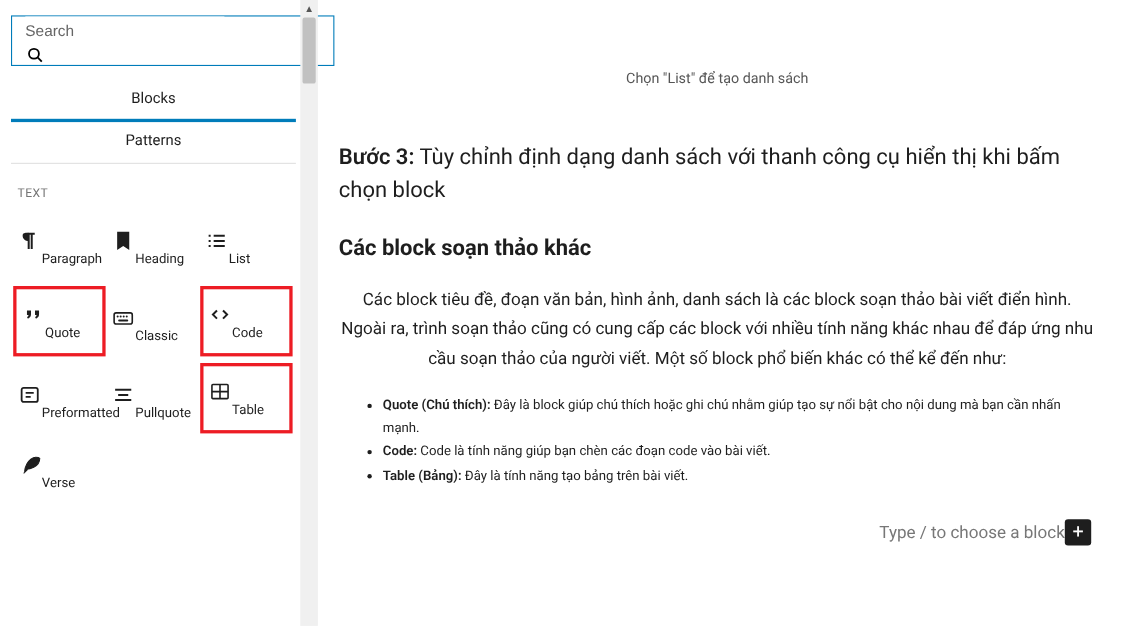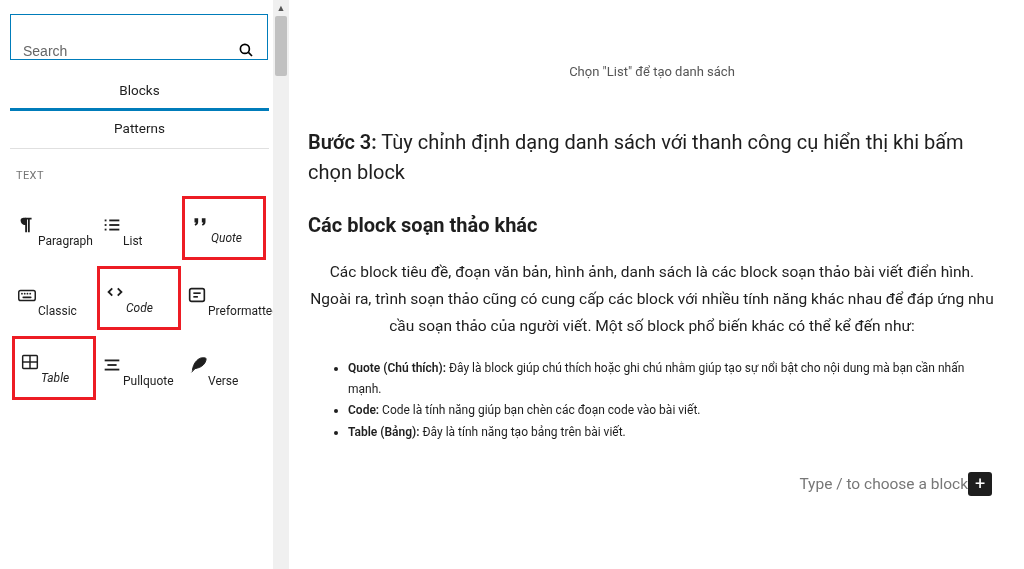--- a/index.html
+++ b/index.html
@@ -31,27 +31,28 @@
     display: flex; align-items: center; justify-content: center;
     color: #555; font-size: 9px;
   }
   .scrollbar-thumb {
     position: absolute;
     top: 16px; left: 2px; width: 12px; height: 60px;
     background: #c1c1c1;
     border-radius: 2px;
   }
   .search-box {
-    width: 258px;
+    width: 294px;
     height: 46px;
     border: 1.5px solid #007cba;
     display: flex;
-    align-items: flex-end;
+    align-items: flex-start;
     padding: 0 12px;
     margin-bottom: 12px;
+    flex-direction: column;
   }
   .search-box input {
     flex: 1;
     border: none;
     outline: none;
     font-size: 14px;
     color: #666;
   }
   .search-box input::placeholder { color: #666; }
   .search-icon { width: 18px; height: 18px; }
@@ -93,21 +94,20 @@
     display: flex;
     flex-direction: row;
     align-items: flex-end;
     padding: 10px 4px 12px 4px;
     cursor: pointer;
     width: 84px;
     position: relative;
   }
   .block-item.highlighted {
     border: 3px solid #ed1c24;
-    font-style: italic;
   }
   .block-icon {
     height: 26px;
     display: flex;
     align-items: center;
     justify-content: center;
     color: #1e1e1e;
     margin-bottom: 10px;
   }
   .block-icon svg { width: 22px; height: 22px; }
@@ -207,20 +207,28 @@
     <div class="block-item">
       <div class="block-icon">
         <svg viewBox="0 0 24 24" fill="currentColor">
             <path d="M13 4h5v2h-2v14h-2V6h-1v14h-2V12c-2.8 0-5-2.2-5-5s2.2-3 5-3z" transform="translate(-1,0)"></path>
             <path d="M11 4a4 4 0 000 8V4z"></path>
           </svg>
       </div>
       <div class="block-label">Paragraph</div>
     </div>
 
+    <div class="block-item">
+      <div class="block-icon">
+        <svg viewBox="0 0 24 24" fill="currentColor">
+            <path d="M6 3h12v18l-6-4-6 4V3z"></path>
+          </svg>
+      </div>
+      <div class="block-label">Heading</div>
+    </div>
 
     <div class="block-item">
       <div class="block-icon">
         <svg viewBox="0 0 24 24" fill="none" stroke="currentColor" stroke-width="2">
             <line x1="9" y1="7" x2="20" y2="7"></line>
             <line x1="4" y1="7" x2="6" y2="7"></line>
             <line x1="9" y1="12" x2="20" y2="12"></line>
             <line x1="4" y1="12" x2="6" y2="12"></line>
             <line x1="9" y1="17" x2="20" y2="17"></line>
             <line x1="4" y1="17" x2="6" y2="17"></line>
@@ -266,40 +274,40 @@
       <div class="block-icon">
         <svg viewBox="0 0 24 24" fill="none" stroke="currentColor" stroke-width="1.8">
             <rect x="4" y="5" width="16" height="14" rx="2"></rect>
             <line x1="8" y1="10" x2="16" y2="10"></line>
             <line x1="8" y1="14" x2="13" y2="14"></line>
           </svg>
       </div>
       <div class="block-label">Preformatted</div>
     </div>
 
+    <div class="block-item">
+      <div class="block-icon">
+        <svg viewBox="0 0 24 24" fill="none" stroke="currentColor" stroke-width="2">
+            <line x1="4" y1="7" x2="20" y2="7"></line>
+            <line x1="7" y1="12" x2="17" y2="12"></line>
+            <line x1="4" y1="17" x2="20" y2="17"></line>
+          </svg>
+      </div>
+      <div class="block-label">Pullquote</div>
+    </div>
+
     <div class="block-item highlighted">
       <div class="block-icon">
         <svg viewBox="0 0 24 24" fill="none" stroke="currentColor" stroke-width="1.6">
             <rect x="4" y="5" width="16" height="14" rx="1"></rect>
             <line x1="4" y1="12" x2="20" y2="12"></line>
             <line x1="12" y1="5" x2="12" y2="19"></line>
           </svg>
       </div>
       <div class="block-label">Table</div>
-    </div>
-
-    <div class="block-item">
-      <div class="block-icon">
-        <svg viewBox="0 0 24 24" fill="none" stroke="currentColor" stroke-width="2">
-            <line x1="4" y1="7" x2="20" y2="7"></line>
-            <line x1="7" y1="12" x2="17" y2="12"></line>
-            <line x1="4" y1="17" x2="20" y2="17"></line>
-          </svg>
-      </div>
-      <div class="block-label">Pullquote</div>
     </div>
 
     <div class="block-item">
       <div class="block-icon">
         <svg viewBox="0 0 24 24" fill="currentColor">
             <path d="M18 4c-3 0-7 3-9 7-1 2-2 5-2 7l2-2c2 0 5-1 7-2 4-2 6-6 6-9-1-1-2-1-4-1zM6 20l6-6" stroke="currentColor" stroke-width="1" fill="currentColor"></path>
           </svg>
       </div>
       <div class="block-label">Verse</div>
     </div>

